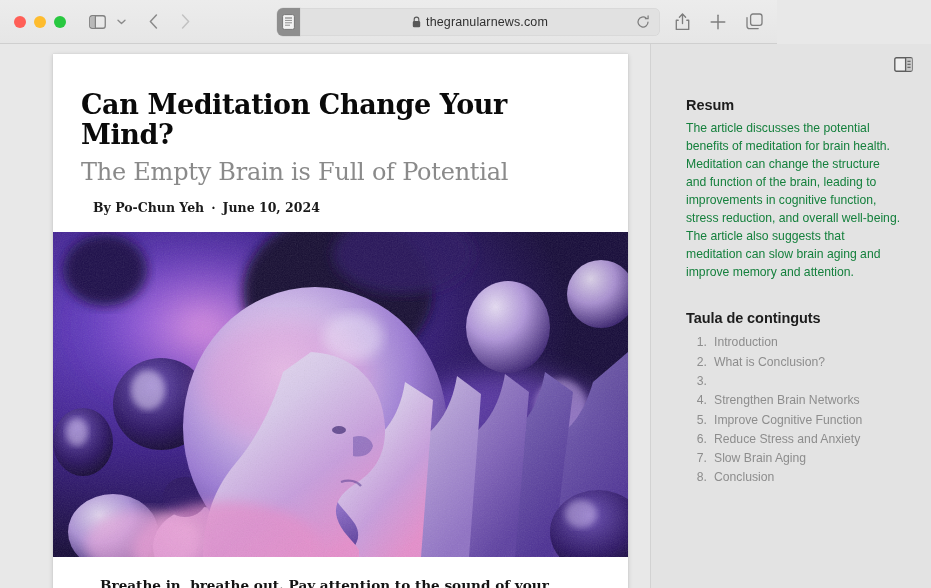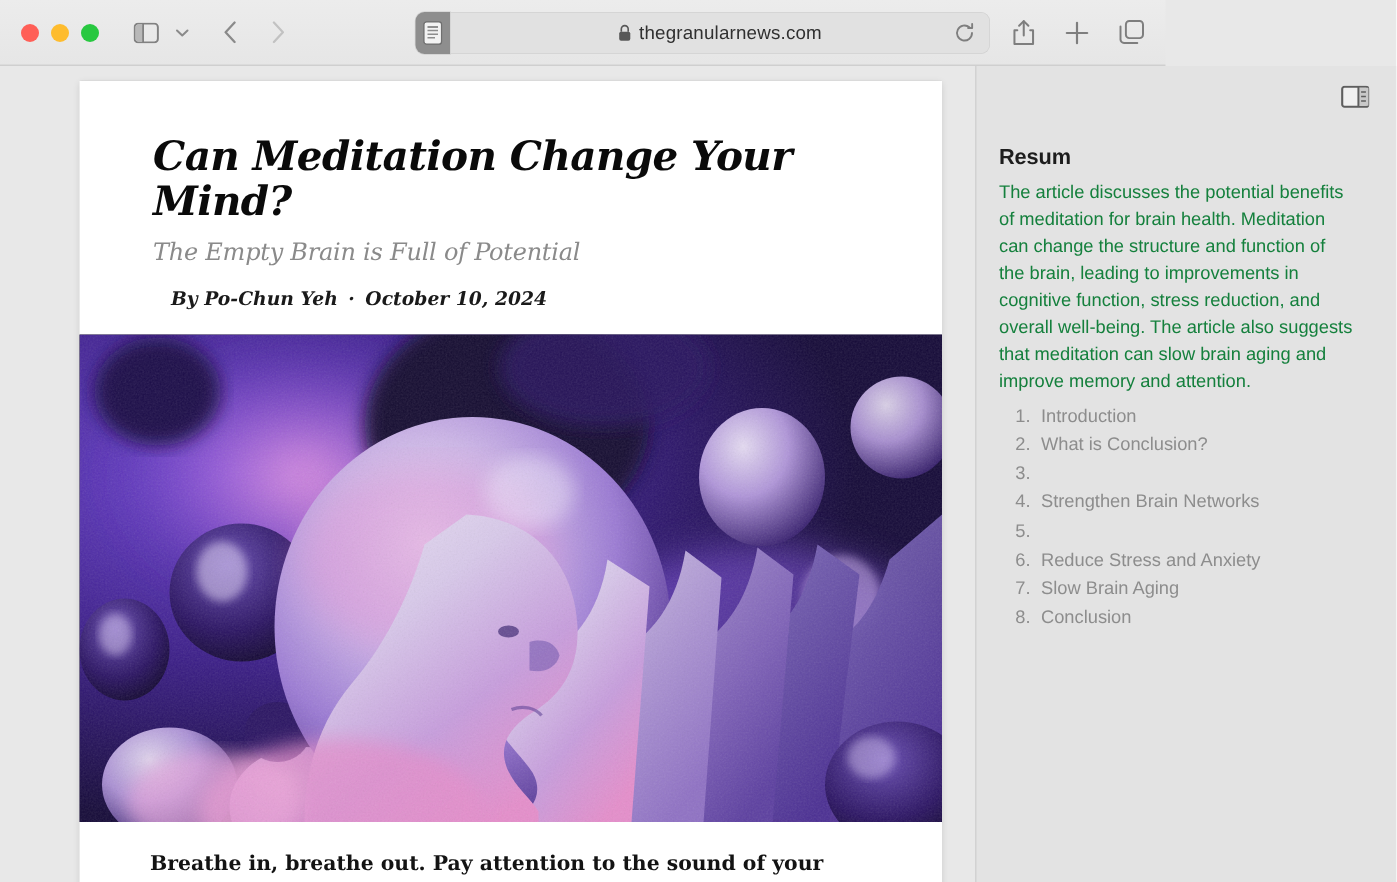--- a/index.html
+++ b/index.html
@@ -134,37 +134,36 @@
   }
   .page-card {
     position: absolute;
     left: 53px; top: 10px;
     width: 575px;
     min-height: 540px;
     background: #ffffff;
     box-shadow: 0 1px 5px rgba(0,0,0,0.14), 0 0 1px rgba(0,0,0,0.12);
   }
   .article-head {
-    padding: 36px 47px 0 49px;
-    font-style: italic;
+    padding: 36px 47px 0 28px;
   }
   .art-title {
     margin: 0;
     font-family: "DejaVu Serif", serif;
     font-weight: 700;
     font-size: 27px;
     line-height: 1.12;
     color: #0a0a0a;
     letter-spacing: -0.015em;
   }
   .art-sub {
     margin: 9px 0 0 0;
     font-family: "DejaVu Serif", serif;
     font-weight: 400;
-    font-size: 16px;
+    font-size: 24px;
     line-height: 1.15;
     color: #8a8a8a;
     letter-spacing: -0.01em;
   }
   .art-byline {
     margin: 13px 0 0 12px;
     font-family: "DejaVu Serif", serif;
     font-weight: 700;
     font-size: 12.5px;
     color: #1a1a1a;
@@ -199,20 +198,21 @@
 
   
   .side-pane {
     position: absolute;
     left: 650px; top: 0;
     width: 281px;
     height: 544px;
     background: #e3e3e3;
     border-left: 1px solid #d2d2d2;
     box-sizing: border-box;
+    padding-left: 20px;
   }
   .side-toolbar {
     height: 40px;
     display: flex;
     align-items: center;
     justify-content: flex-end;
     padding-right: 17px;
   }
   .side-panel-icon {
     width: 22px; height: 22px;
@@ -349,21 +349,21 @@
 
     <div class="reader-pane">
       <div class="page-card">
 
         <div class="article-head">
           <h1 class="art-title">Can Meditation Change Your Mind?</h1>
           <div class="art-sub">The Empty Brain is Full of Potential</div>
           <div class="art-byline">
             <span>By Po-Chun Yeh</span>
             <span class="byline-dot">·</span>
-            <span>October 10, 2024</span>
+            <span>June 10, 2024</span>
           </div>
         </div>
 
         <div class="hero">
           <svg width="575" height="325" viewBox="0 0 575 325" preserveAspectRatio="xMidYMid slice">
             <defs>
               <radialGradient id="bgA" cx="18%" cy="28%" r="72%">
                 <stop offset="0%" stop-color="#6f45d6"></stop>
                 <stop offset="55%" stop-color="#3a1d86"></stop>
                 <stop offset="100%" stop-color="#150a38"></stop>
@@ -491,38 +491,40 @@
             <line x1="13.4" y1="7.3" x2="16.6" y2="7.3" stroke="#5e5e5e" stroke-width="1.1"></line>
             <line x1="13.4" y1="10.3" x2="16.6" y2="10.3" stroke="#5e5e5e" stroke-width="1.1"></line>
           </svg>
         </div>
       </div>
 
       <div class="side-body">
         <div class="side-h">Resum</div>
         <p class="side-sum">The article discusses the potential benefits of meditation for brain health. Meditation can change the structure and function of the brain, leading to improvements in cognitive function, stress reduction, and overall well-being. The article also suggests that meditation can slow brain aging and improve memory and attention.</p>
 
+        <div class="side-h toc">Taula de continguts</div>
         <ul class="toc-list">
           <li class="toc-item">
             <span class="toc-num">1.</span>
             <span>Introduction</span>
           </li>
           <li class="toc-item">
             <span class="toc-num">2.</span>
             <span>What is Conclusion?</span>
           </li>
           <li class="toc-item">
             <span class="toc-num">3.</span>
           </li>
           <li class="toc-item">
             <span class="toc-num">4.</span>
             <span>Strengthen Brain Networks</span>
           </li>
           <li class="toc-item">
             <span class="toc-num">5.</span>
+            <span>Improve Cognitive Function</span>
           </li>
           <li class="toc-item">
             <span class="toc-num">6.</span>
             <span>Reduce Stress and Anxiety</span>
           </li>
           <li class="toc-item">
             <span class="toc-num">7.</span>
             <span>Slow Brain Aging</span>
           </li>
           <li class="toc-item">

